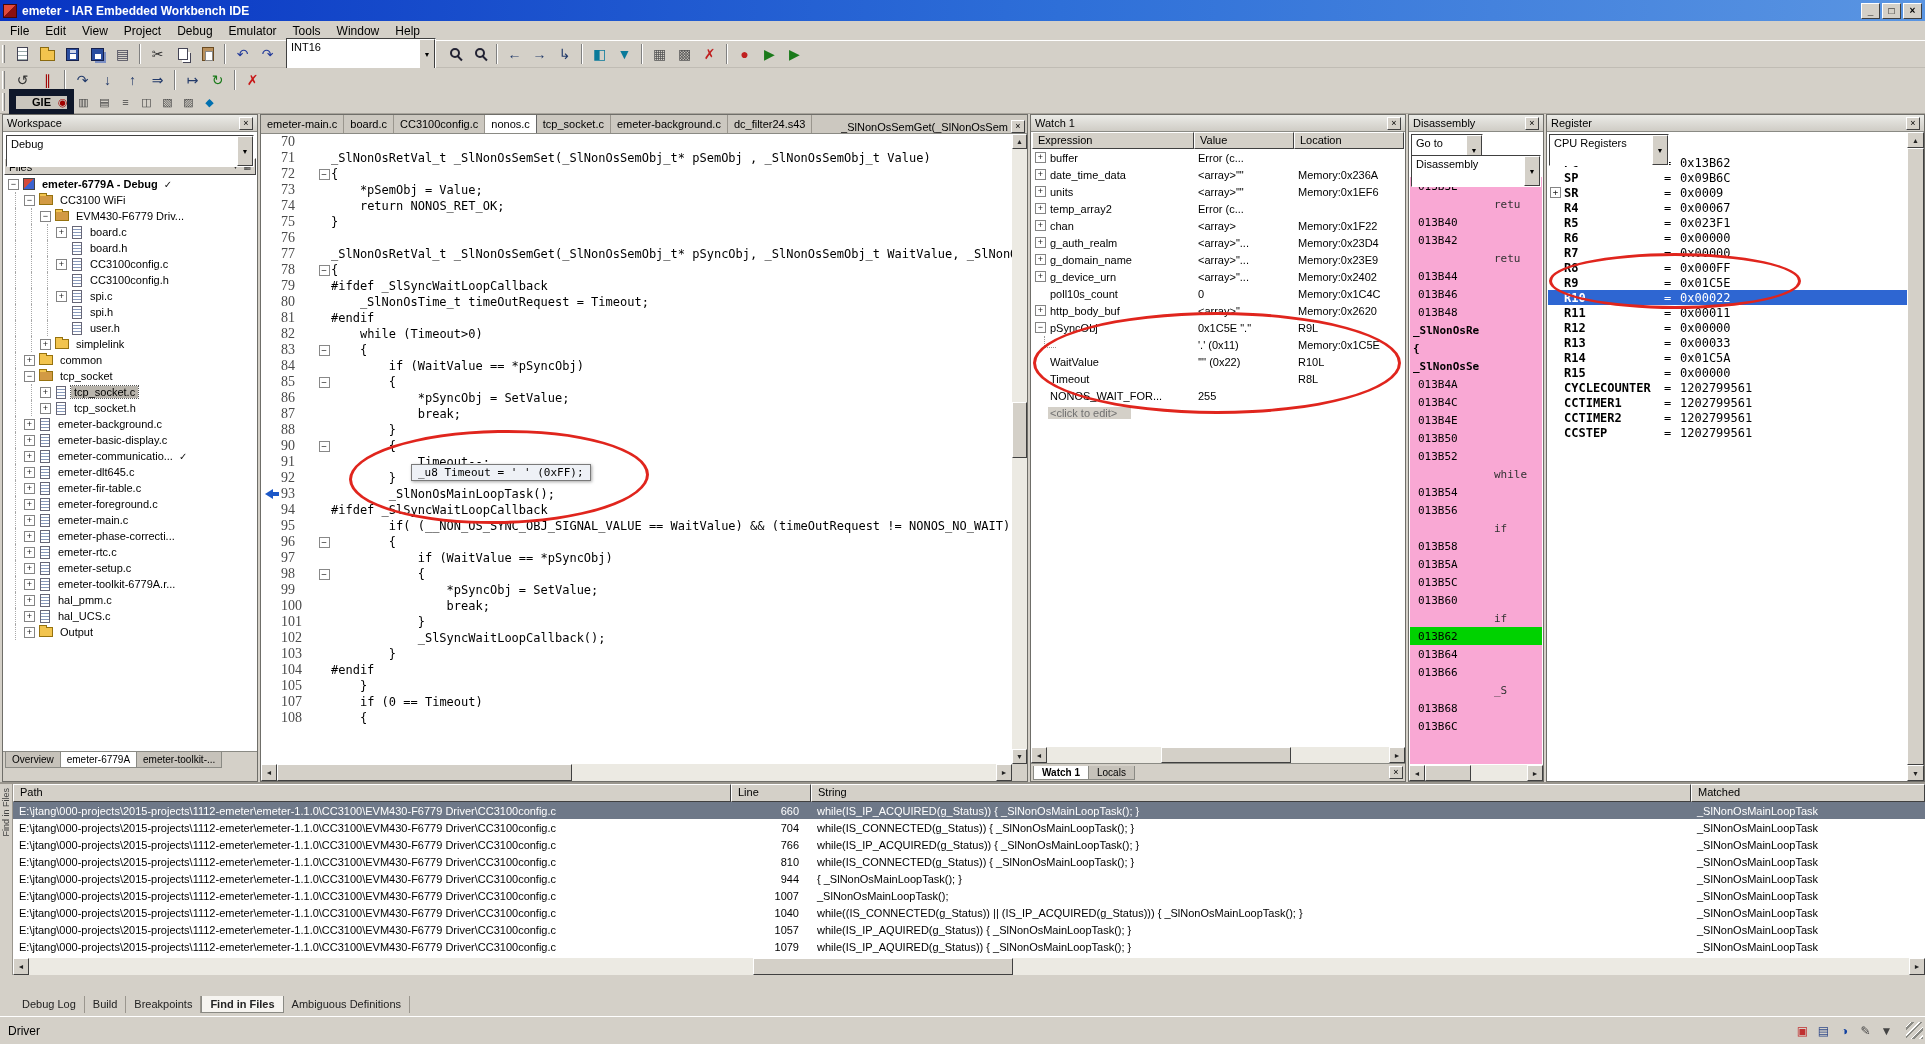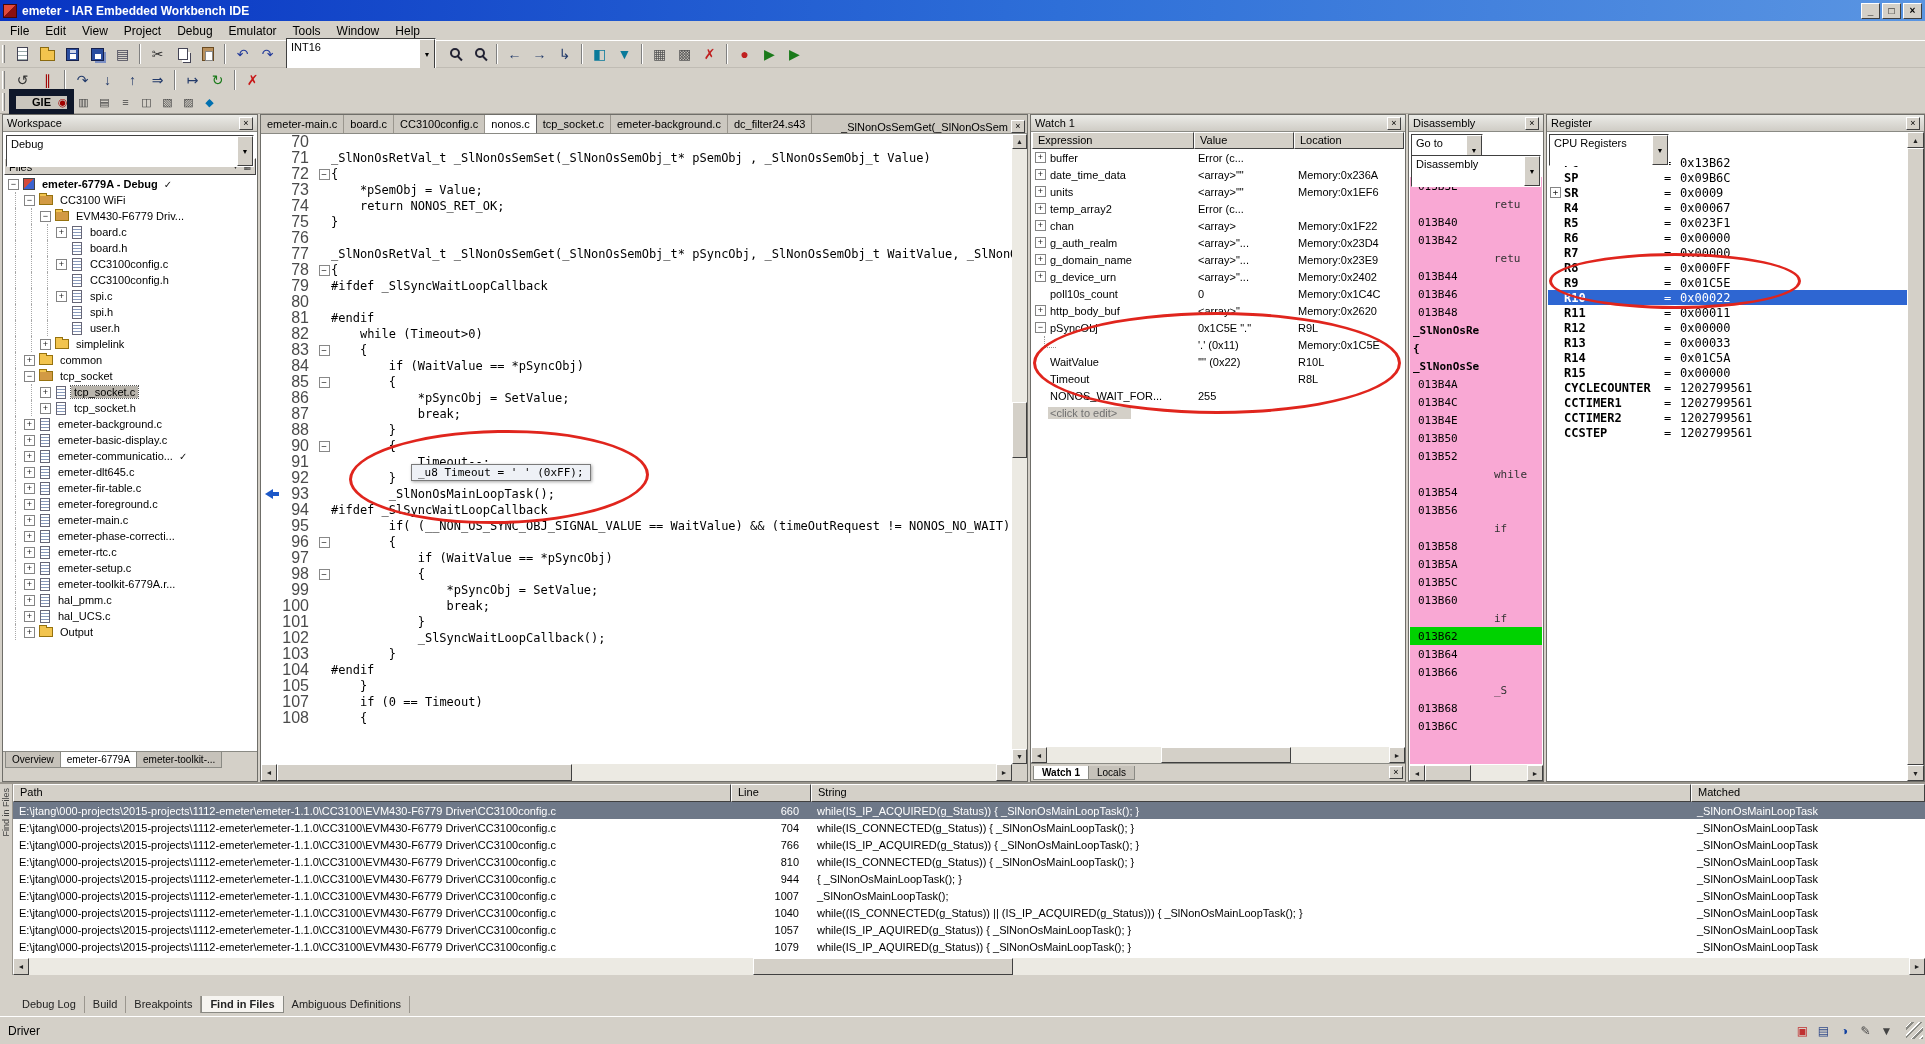--- a/index.html
+++ b/index.html
@@ -74,21 +74,21 @@
 .wtab.active{background:#fff}
 
 
 .etabs{position:absolute;left:0;right:0;top:0;height:19px;background:#ccc8c0;border-bottom:1px solid #8a8a84;display:flex;align-items:stretch;font-size:11px;overflow:hidden;z-index:5}
 .etab{padding:0 6px;display:flex;align-items:center;border-right:1px solid #9a968e;white-space:nowrap}
 .etab.active{background:#fff;box-shadow:inset 1px 1px 0 #fff;border-right:1px solid #666}
 .ctx-label{margin-left:auto;display:flex;align-items:flex-end;gap:3px;padding-right:2px;white-space:nowrap;overflow:hidden}
 .ed-code{position:absolute;left:0;top:19px;right:15px;bottom:17px;background:#fff;overflow:hidden}
 .cl{height:16px;display:flex;align-items:center;font-family:"DejaVu Sans Mono",monospace;font-size:12px;white-space:pre}
 .clm{width:20px;flex:none;align-self:stretch;display:flex;align-items:center;justify-content:center}
-.cln{width:36px;flex:none;text-align:right;padding-right:8px;color:#4a4a4a;font-size:16px;font-family:Liberation Sans, sans-serif}
+.cln{width:36px;flex:none;text-align:left;padding-right:8px;color:#4a4a4a;font-size:14px;font-family:Liberation Serif, serif}
 .clf{width:14px;flex:none;display:flex;align-items:center;justify-content:center}
 .foldbox{width:11px;height:11px;border:1px solid #888;font-size:9px;line-height:9px;text-align:center;color:#333;background:#fff;display:inline-block}
 .clc{flex:1;overflow:hidden}
 .kw{color:#000000}
 .exec{background:#00d200}
 .pc-arrow{position:relative;width:15px;height:10px}
 .pc-arrow::before{content:"";position:absolute;left:0;top:3px;width:6px;height:4px;background:#0ca00c}
 .pc-arrow::after{content:"";position:absolute;left:6px;top:0;border-top:5px solid transparent;border-bottom:5px solid transparent;border-left:8px solid #0ca00c}
 .bm-arrow{position:relative;width:15px;height:10px}
 .bm-arrow::before{content:"";position:absolute;right:0;top:3px;width:6px;height:4px;background:#1c58c8}
@@ -583,21 +583,21 @@
       <div class="cl"><div class="clm"></div><div class="cln">70</div><div class="clf"></div><div class="clc"></div></div>
       <div class="cl"><div class="clm"></div><div class="cln">71</div><div class="clf"></div><div class="clc">_SlNonOsRetVal_t _SlNonOsSemSet(_SlNonOsSemObj_t* pSemObj , _SlNonOsSemObj_t Value)</div></div>
       <div class="cl"><div class="clm"></div><div class="cln">72</div><div class="clf"><span class="foldbox">−</span></div><div class="clc">{</div></div>
       <div class="cl"><div class="clm"></div><div class="cln">73</div><div class="clf"></div><div class="clc">    *pSemObj = Value;</div></div>
       <div class="cl"><div class="clm"></div><div class="cln">74</div><div class="clf"></div><div class="clc">    <span class="kw">return</span> NONOS_RET_OK;</div></div>
       <div class="cl"><div class="clm"></div><div class="cln">75</div><div class="clf"></div><div class="clc">}</div></div>
       <div class="cl"><div class="clm"></div><div class="cln">76</div><div class="clf"></div><div class="clc"></div></div>
       <div class="cl"><div class="clm"></div><div class="cln">77</div><div class="clf"></div><div class="clc">_SlNonOsRetVal_t _SlNonOsSemGet(_SlNonOsSemObj_t* pSyncObj, _SlNonOsSemObj_t WaitValue, _SlNonOs</div></div>
       <div class="cl"><div class="clm"></div><div class="cln">78</div><div class="clf"><span class="foldbox">−</span></div><div class="clc">{</div></div>
       <div class="cl"><div class="clm"></div><div class="cln">79</div><div class="clf"></div><div class="clc"><span class="kw">#ifdef</span> _SlSyncWaitLoopCallback</div></div>
-      <div class="cl"><div class="clm"></div><div class="cln">80</div><div class="clf"></div></div>
+      <div class="cl"><div class="clm"></div><div class="cln">80</div><div class="clf"></div><div class="clc">    _SlNonOsTime_t timeOutRequest = Timeout;</div></div>
       <div class="cl"><div class="clm"></div><div class="cln">81</div><div class="clf"></div><div class="clc"><span class="kw">#endif</span></div></div>
       <div class="cl"><div class="clm"></div><div class="cln">82</div><div class="clf"></div><div class="clc">    <span class="kw">while</span> (Timeout&gt;0)</div></div>
       <div class="cl"><div class="clm"></div><div class="cln">83</div><div class="clf"><span class="foldbox">−</span></div><div class="clc">    {</div></div>
       <div class="cl"><div class="clm"></div><div class="cln">84</div><div class="clf"></div><div class="clc">        <span class="kw">if</span> (WaitValue == *pSyncObj)</div></div>
       <div class="cl"><div class="clm"></div><div class="cln">85</div><div class="clf"><span class="foldbox">−</span></div><div class="clc">        {</div></div>
       <div class="cl"><div class="clm"></div><div class="cln">86</div><div class="clf"></div><div class="clc">            *pSyncObj = SetValue;</div></div>
       <div class="cl"><div class="clm"></div><div class="cln">87</div><div class="clf"></div><div class="clc">            <span class="kw">break</span>;</div></div>
       <div class="cl"><div class="clm"></div><div class="cln">88</div><div class="clf"></div><div class="clc">        }</div></div>
       <div class="cl"><div class="clm"></div><div class="cln">90</div><div class="clf"><span class="foldbox">−</span></div><div class="clc">        {</div></div>
       <div class="cl"><div class="clm"></div><div class="cln">91</div><div class="clf"></div><div class="clc">            Timeout--;</div></div>

